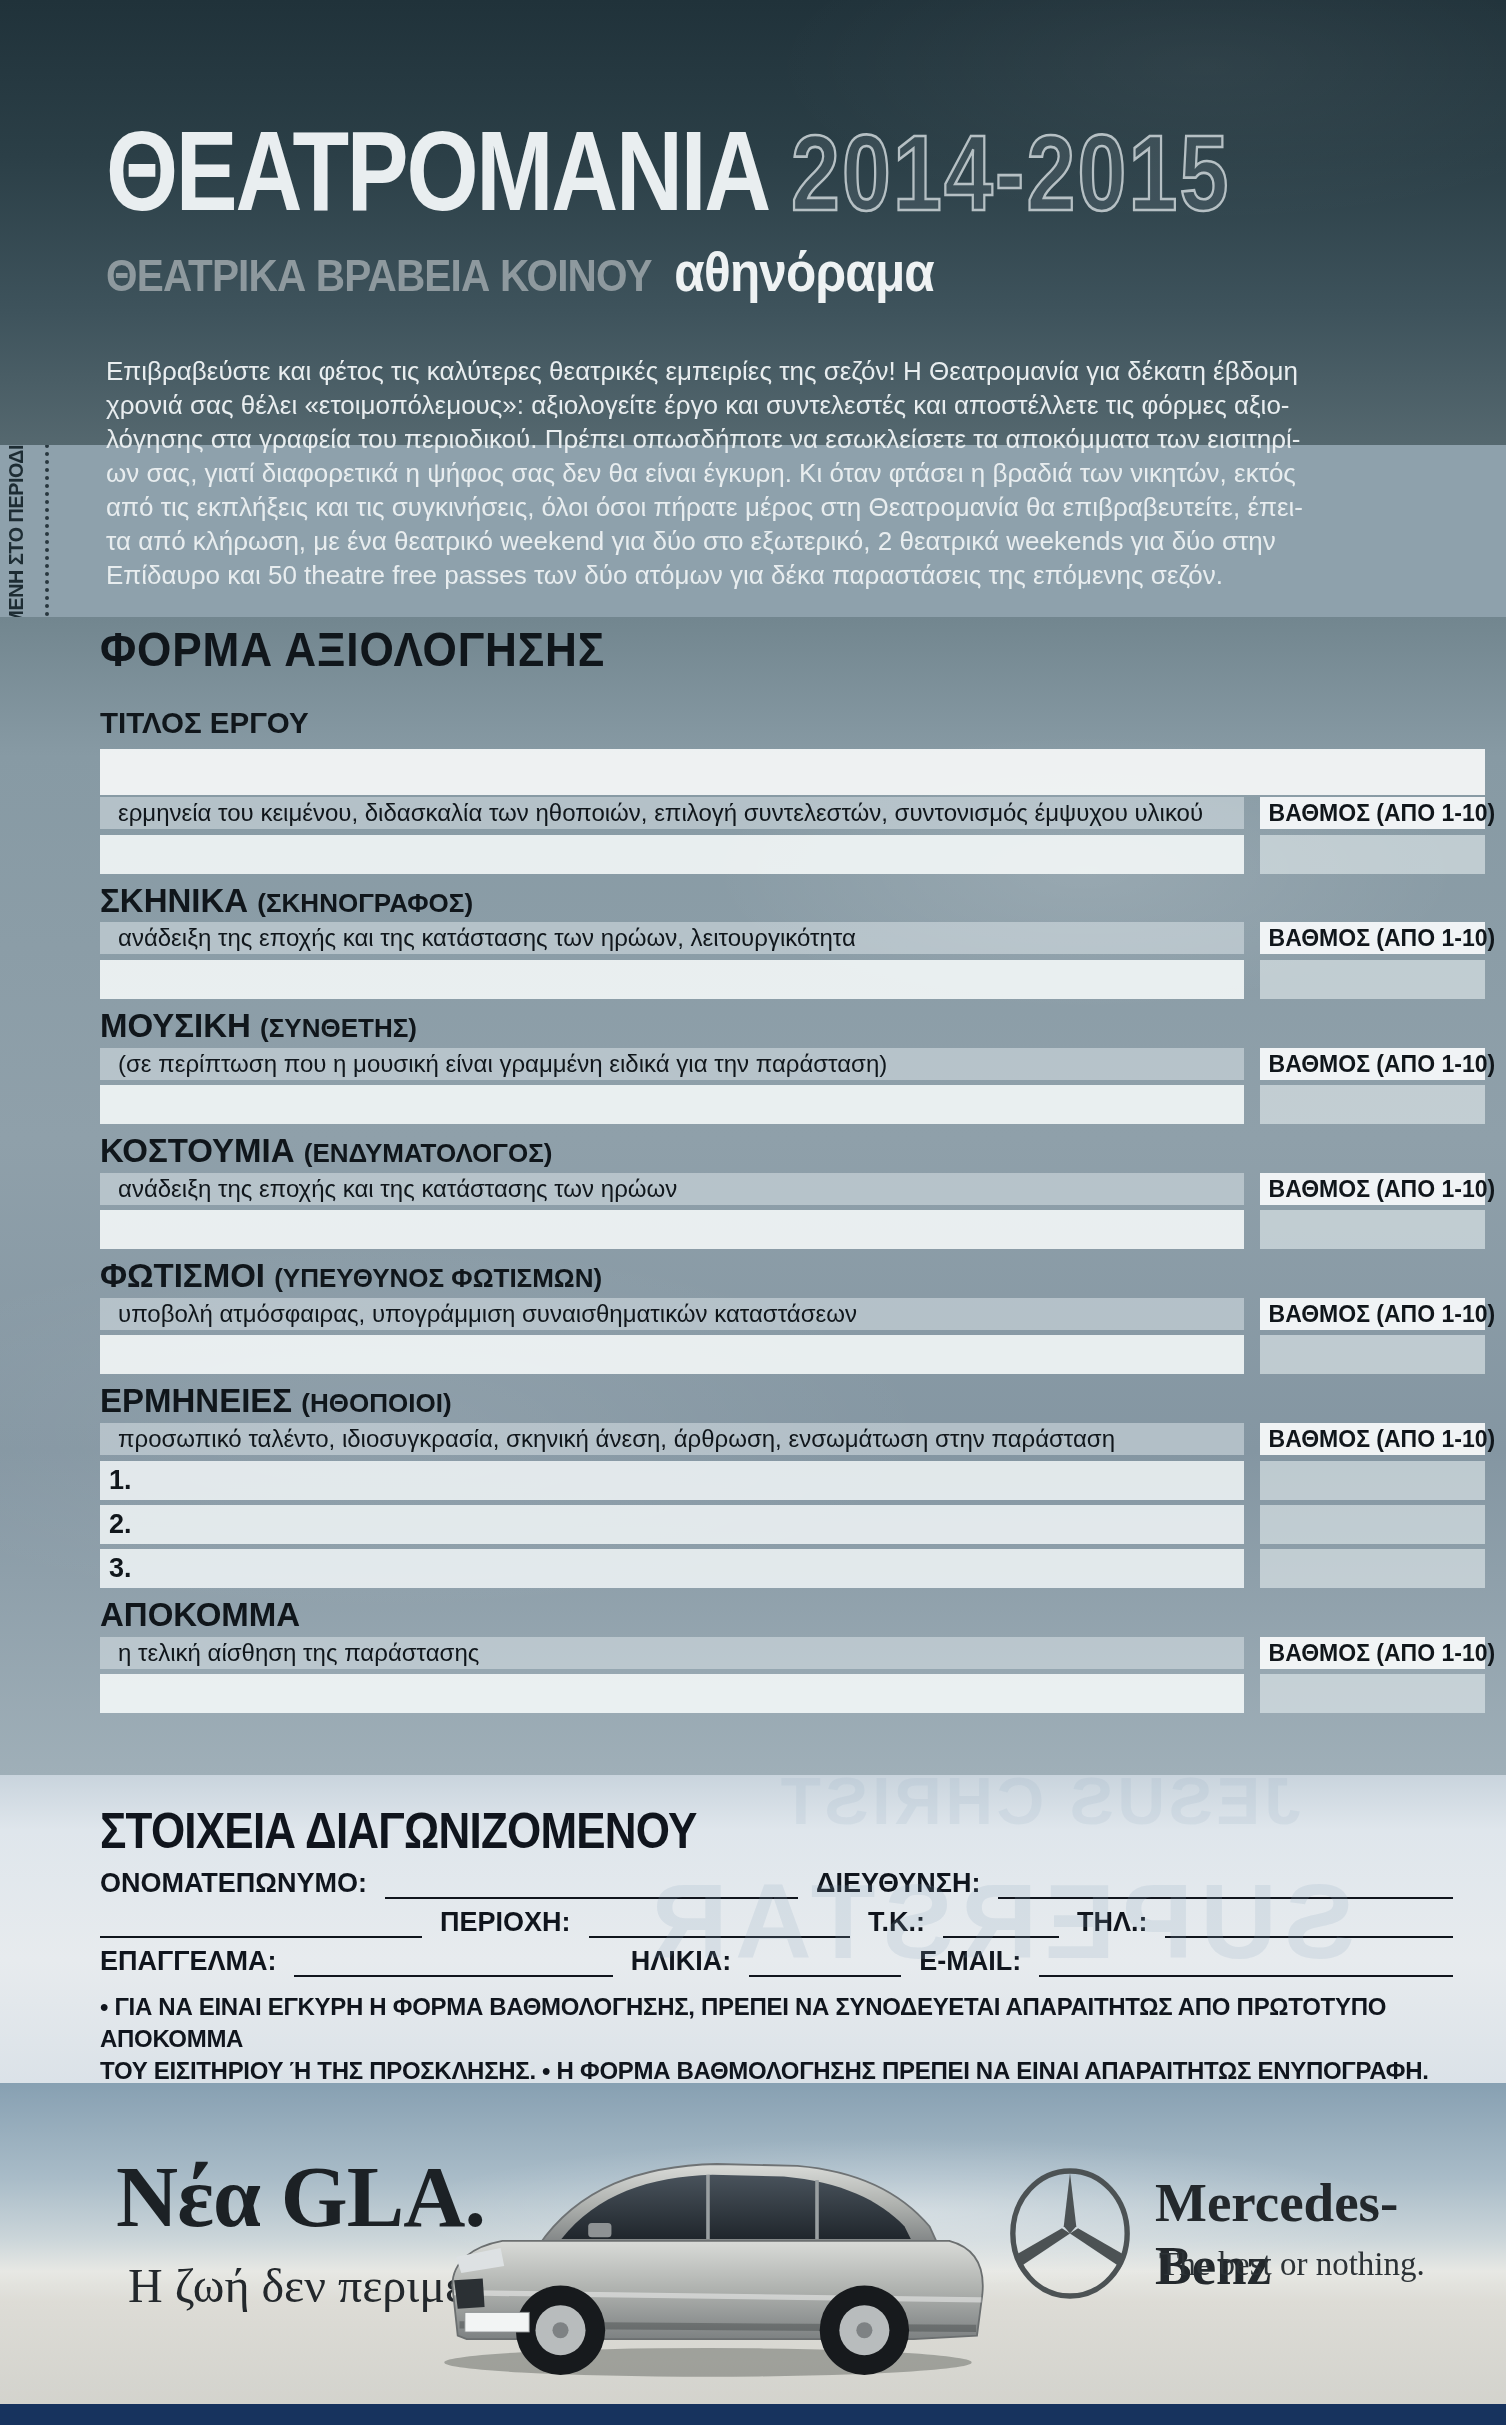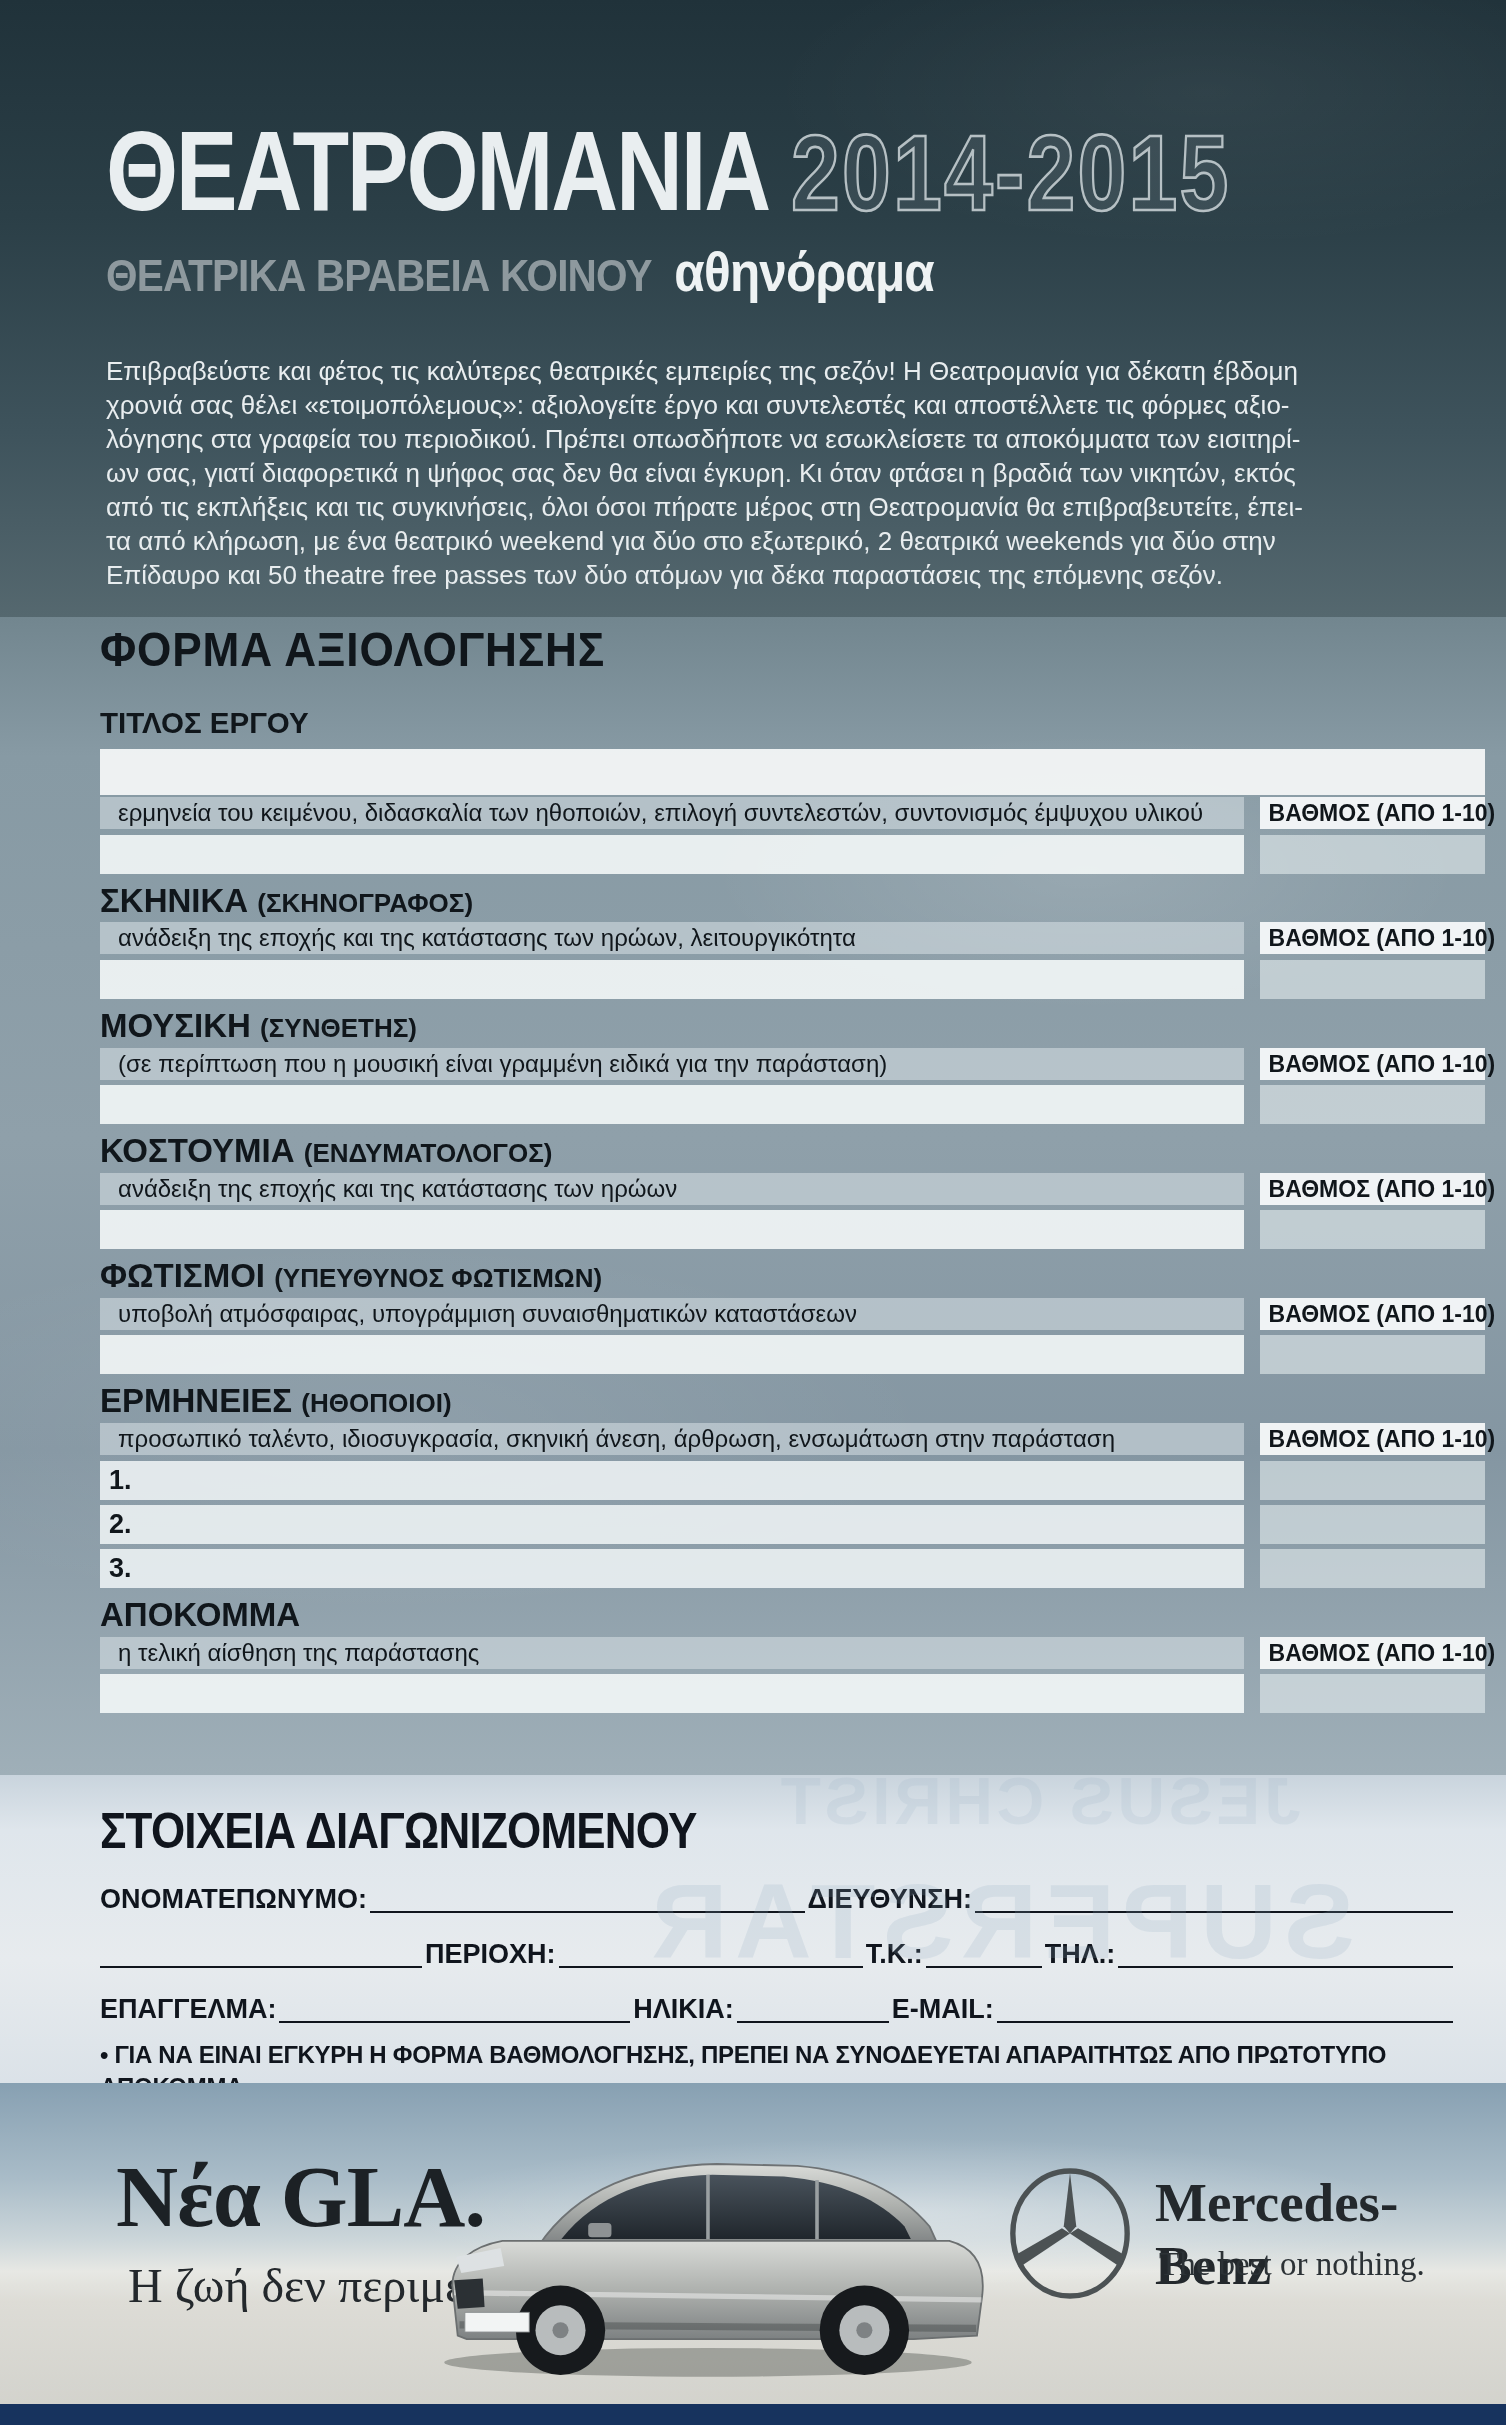--- a/index.html
+++ b/index.html
@@ -10,21 +10,21 @@
   .cut-line{position:absolute;left:45px;top:19.7px;height:2199px;width:0;
             border-left:4.5px dotted #17252c;opacity:.85;}
   .cut-text{position:absolute;left:5.4px;top:79px;height:1180px;
             writing-mode:vertical-rl;transform:rotate(180deg);
             font-weight:bold;font-size:19.7px;letter-spacing:-0.4px;
             color:#1d2c33;white-space:nowrap;}
   .scissors{position:absolute;left:27px;top:2201px;font-size:41px;color:#17252c;
             transform:rotate(-90deg);font-family:"DejaVu Sans",sans-serif;}
 
   
-  .header{position:absolute;top:0;left:0;width:1507px;height:617px;box-sizing:border-box;
+  .header{position:absolute;top:0;left:0;width:1507px;height:445px;box-sizing:border-box;
           background:
             radial-gradient(ellipse 626px 224px at 80% 15%, rgba(255,255,255,.05), transparent 70%),
             linear-gradient(180deg,#20323a 0%,#2b3f47 35%,#3e535c 70%,#55686f 100%);
           padding:114px 27px 0 106px;}
   .title-line{display:flex;align-items:flex-end;gap:27px;transform:scaleX(.82);
               transform-origin:left bottom;white-space:nowrap;}
   .main-title{font-size:113px;font-weight:bold;color:#e9eef0;letter-spacing:-2.7px;line-height:1.02;}
   .season{font-size:107px;font-weight:bold;line-height:1.04;letter-spacing:2.7px;
           color:rgba(190,200,204,.10);-webkit-text-stroke:2.7px #b6c0c4;}
   .subtitle-line{display:flex;align-items:baseline;gap:25px;margin-top:10.7px;
@@ -59,21 +59,21 @@
 
   
   .entrant{position:absolute;top:1775px;left:0;width:1507px;height:308px;box-sizing:border-box;
            padding:27px 54px 0 100px;color:#10151d;overflow:hidden;
            background:linear-gradient(180deg,#c9d4dd 0%,#dfe6ec 18%,#e7ebee 60%,#dbe2e8 100%);}
   .ghost{position:absolute;transform:scaleX(-1);font-weight:bold;color:#8fa9bf;pointer-events:none;}
   .ghost.g1{top:-12.5px;right:206px;font-size:66px;opacity:.14;letter-spacing:3.6px;}
   .ghost.g2{top:86px;right:152px;font-size:106px;opacity:.18;letter-spacing:7.2px;}
   .entrant-heading{font-size:50px;font-weight:bold;letter-spacing:-0.9px;
                    transform:scaleX(.88);transform-origin:left;white-space:nowrap;}
-  .field-row{display:flex;align-items:flex-start;gap:3px;margin-top:24px;
+  .field-row{display:flex;align-items:flex-end;gap:18px;margin-top:8px;
              font-size:27px;font-weight:bold;white-space:nowrap;}
   .fline{border-bottom:2.7px solid #10151d;height:27px;}
   .notes{margin-top:14.3px;font-size:24px;line-height:32px;font-weight:bold;letter-spacing:-0.3px;}
 
   
   .ad{position:absolute;top:2083px;left:0;width:1507px;height:342px;overflow:hidden;
       background:
         radial-gradient(ellipse 715px 107px at 60% 38%, rgba(255,255,255,.35), transparent 70%),
         linear-gradient(180deg,#87a0b2 0%,#a9bcc8 28%,#ccd6da 46%,#e7e8e4 55%,#dddcd6 64%,#d1d1cb 100%);}
   .ad-headline{position:absolute;left:116px;top:64px;font-family:"Liberation Serif",serif;

